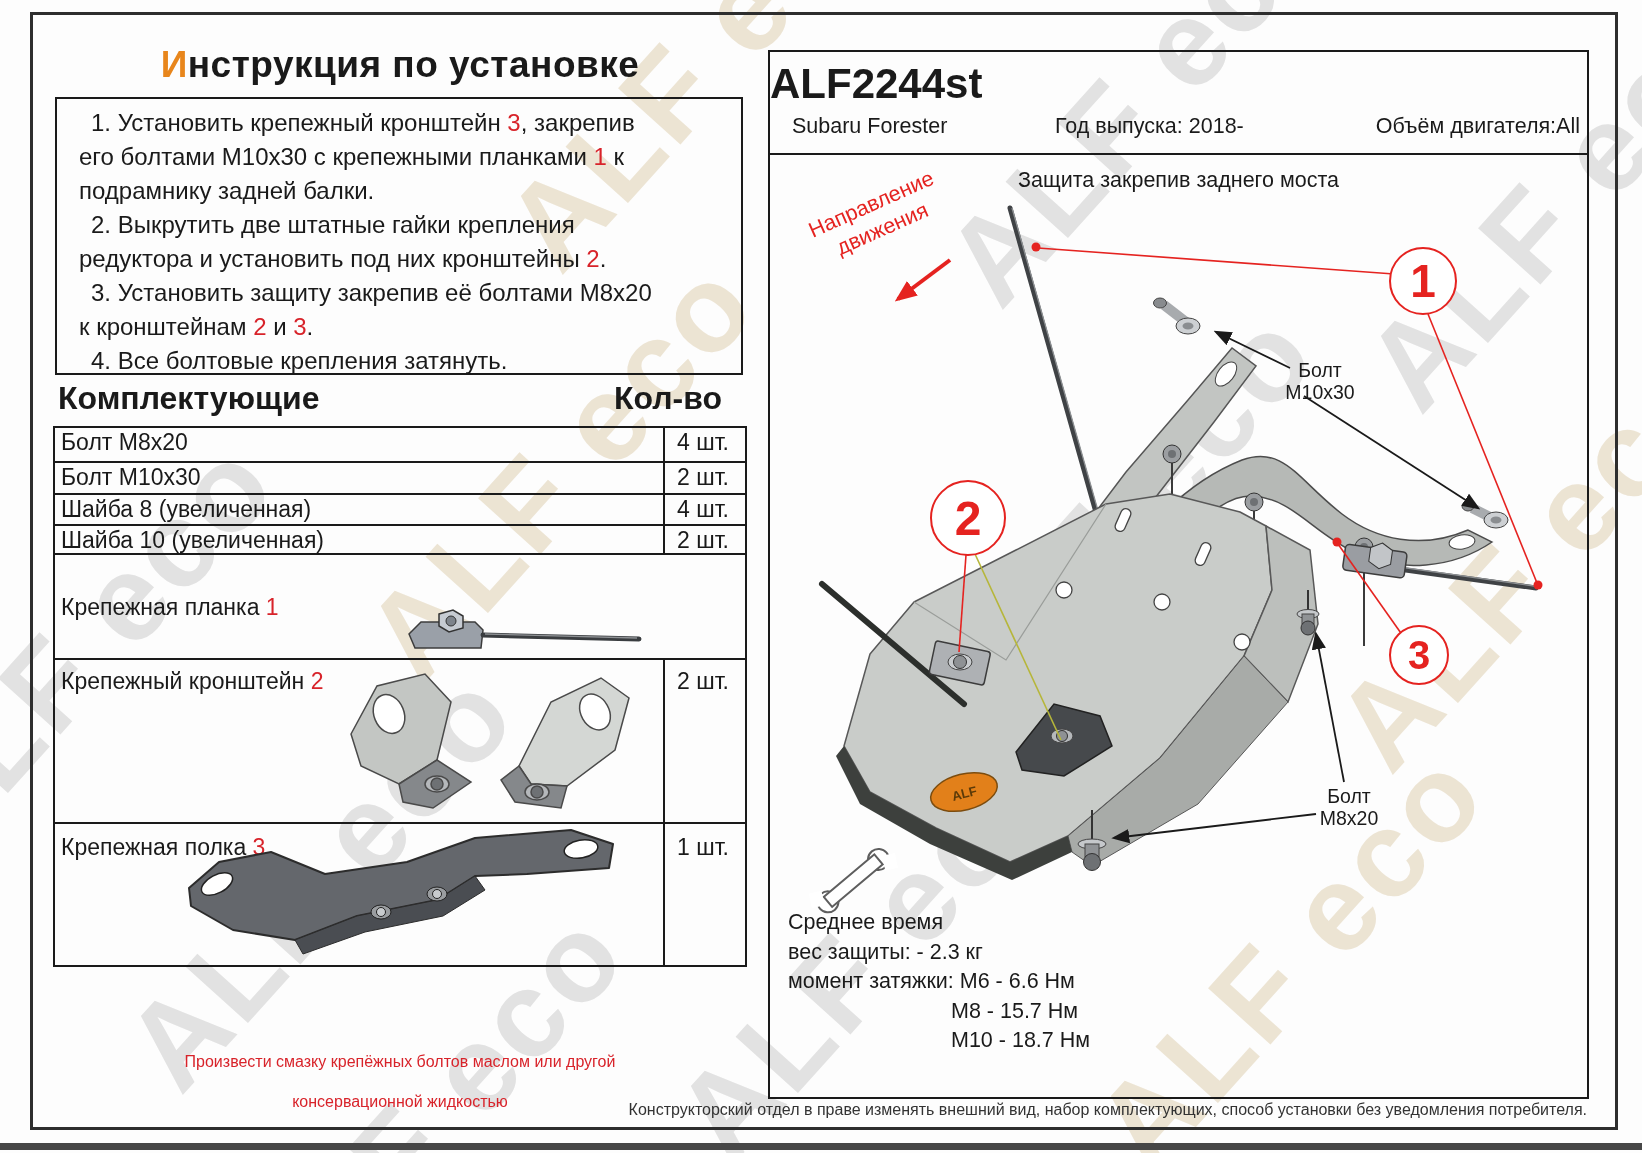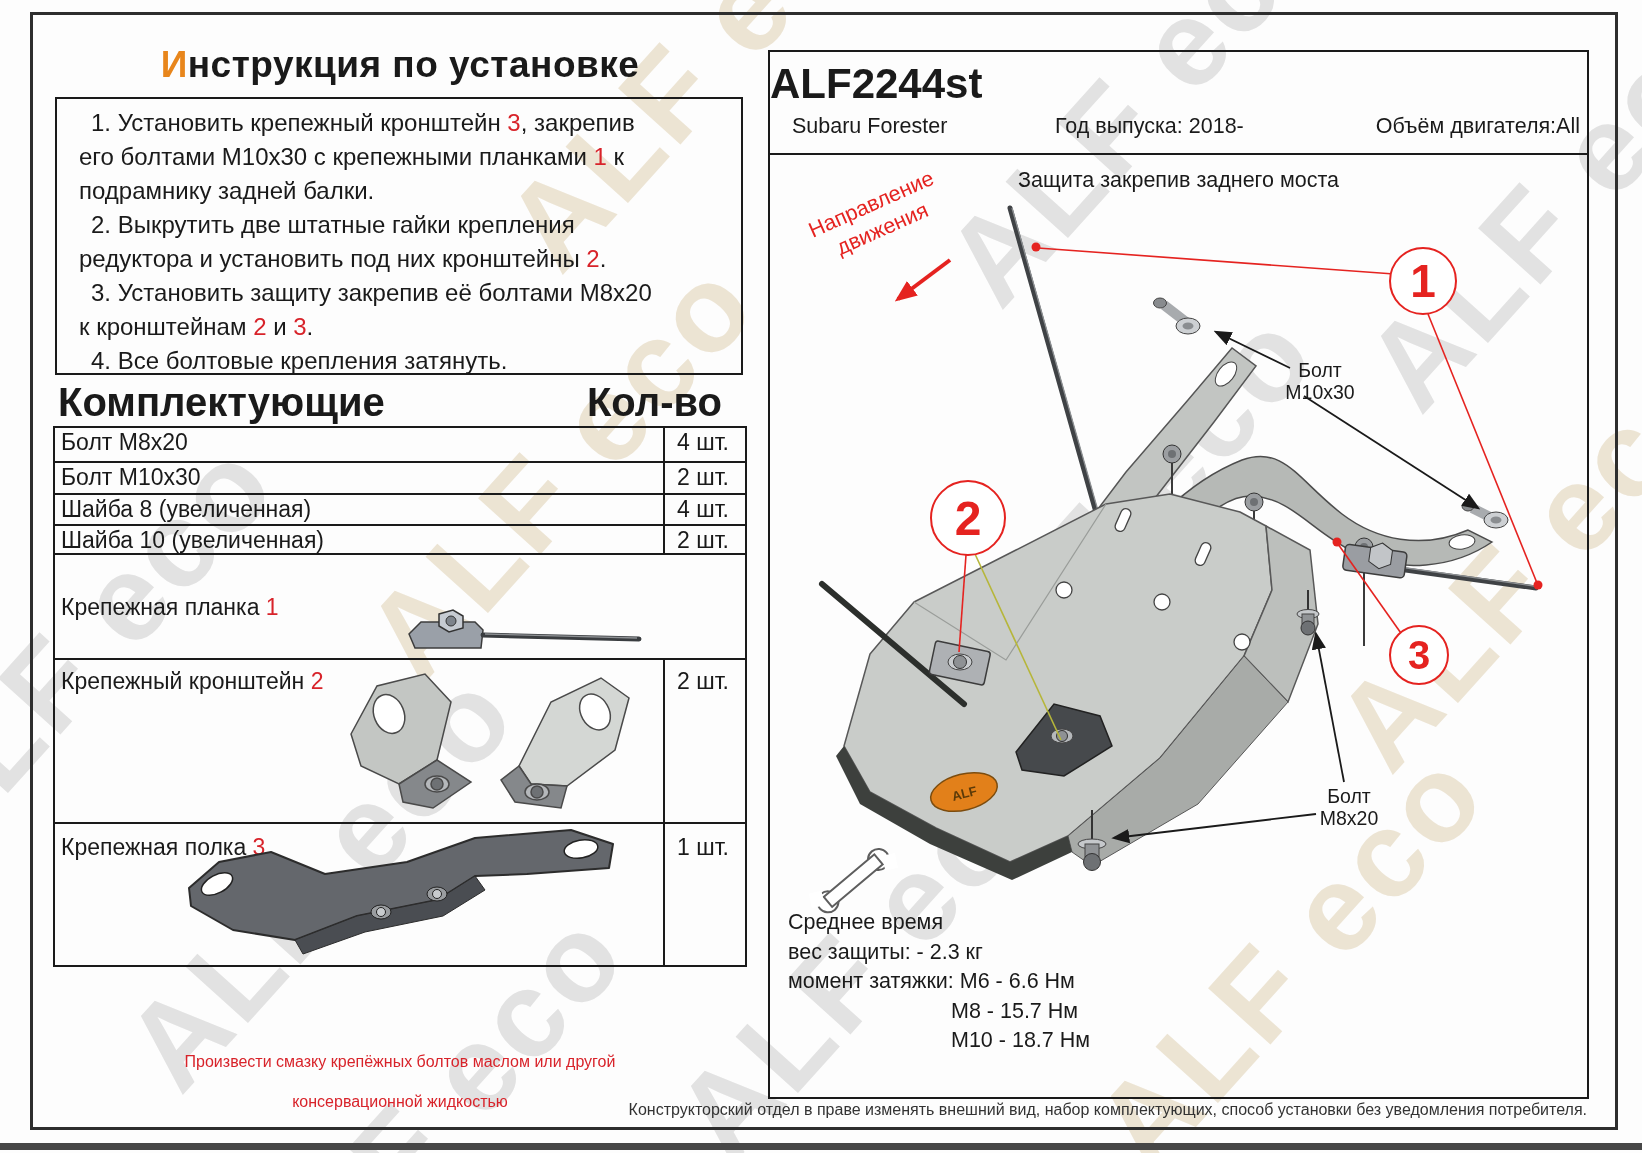--- a/index.html
+++ b/index.html
@@ -14,21 +14,21 @@
   .frame{left:30px;top:12px;width:1582px;height:1112px;border:3px solid #2e2e2e;}
   .bottom-edge{left:0;top:1143px;width:1642px;height:7px;background:#474747;}
   
   .title{left:55px;top:44px;width:690px;text-align:center;font-size:37px;font-weight:bold;letter-spacing:.5px;}
   .title .orange{color:#e8861c;}
   .red{color:#d8232a;}
   .instr-box{left:55px;top:97px;width:688px;height:278px;border:2.5px solid #1a1a1a;
              padding:7px 10px 0 22px;box-sizing:border-box;}
   .instr-box p{margin:0;font-size:24px;line-height:34px;white-space:pre-line;text-indent:12px;}
   .comp-head{left:58px;top:380px;width:664px;display:flex;justify-content:space-between;
-             font-size:40px;font-weight:bold;align-items:center;}
+             font-size:32px;font-weight:bold;align-items:center;}
   .ctable{left:53px;top:426px;width:694px;border:2.5px solid #1a1a1a;box-sizing:border-box;background:transparent;}
   .crow{position:relative;display:flex;border-bottom:2px solid #1a1a1a;box-sizing:border-box;}
   .crow:last-child{border-bottom:none;}
   .cl{flex:1;padding:1px 6px 0 6px;font-size:23px;}
   .cq{width:82px;border-left:2px solid #1a1a1a;padding:1px 0 0 12px;font-size:23px;box-sizing:border-box;}
   .rowimg{position:absolute;}
   .warning{left:60px;top:1042px;width:680px;text-align:center;color:#d8232a;
            font-size:16px;line-height:40px;white-space:pre-line;}
   
   .panel{left:768px;top:50px;width:817px;height:1045px;border:2.5px solid #1a1a1a;box-sizing:content-box;}

